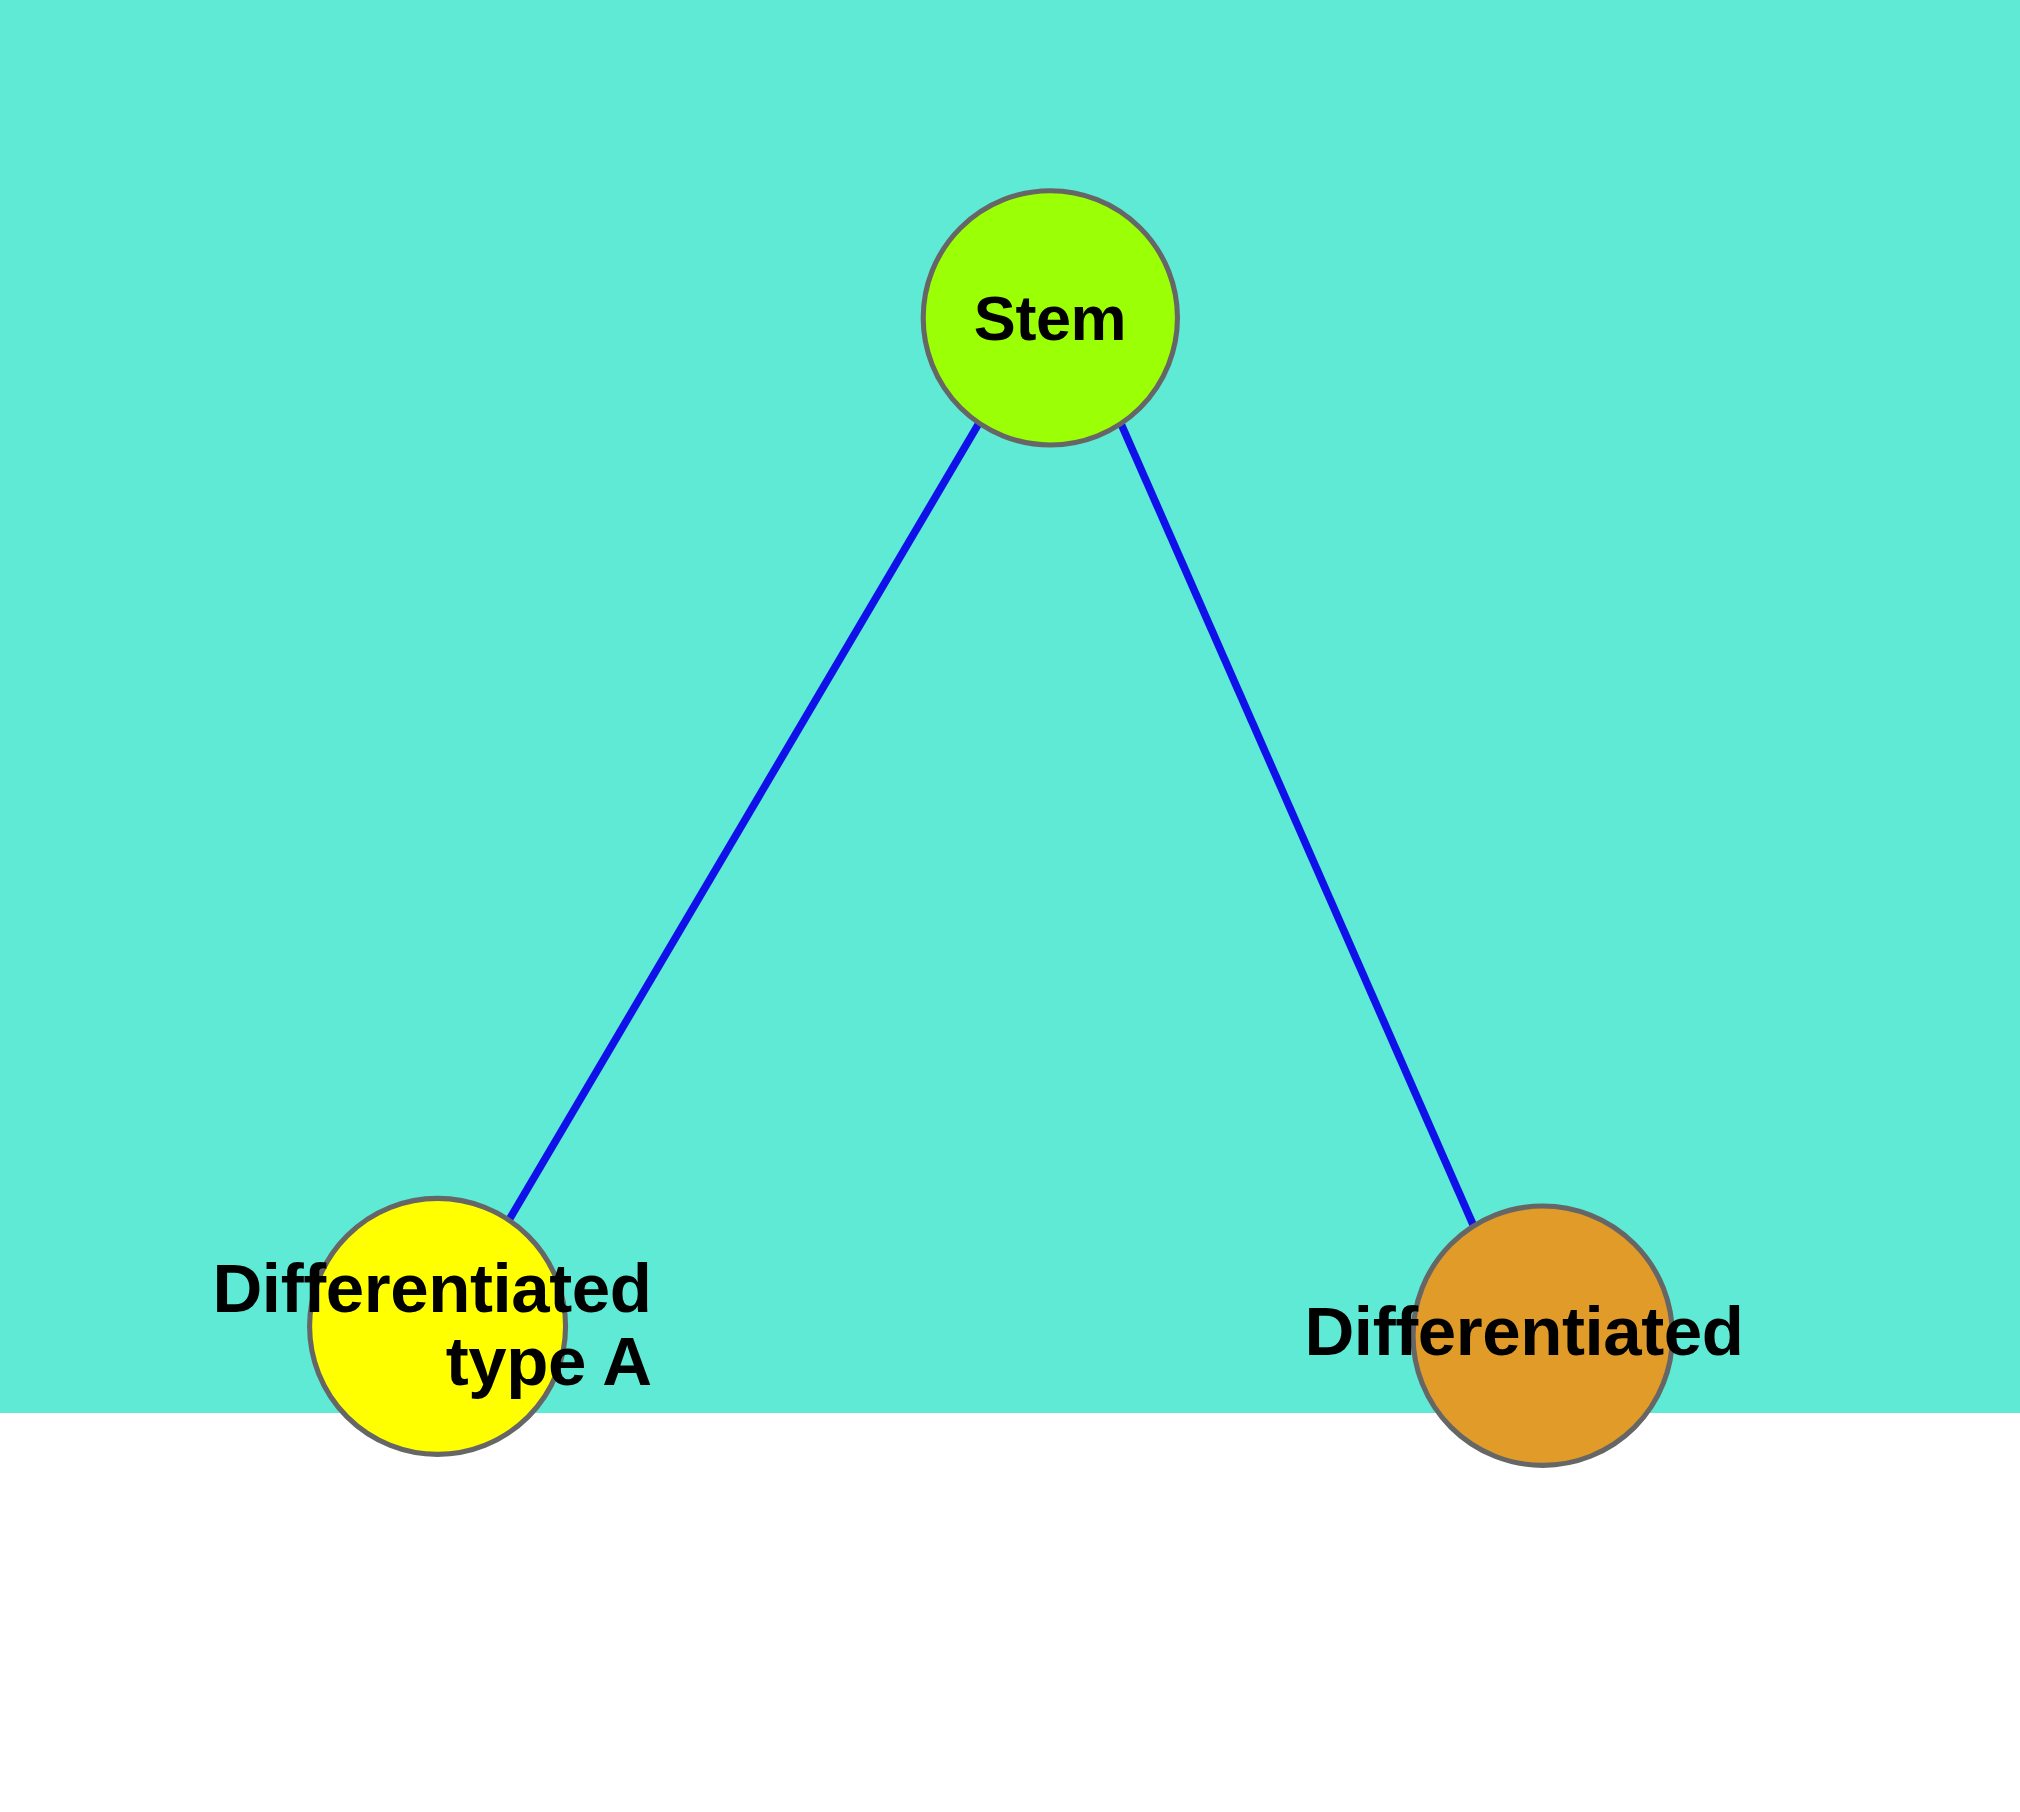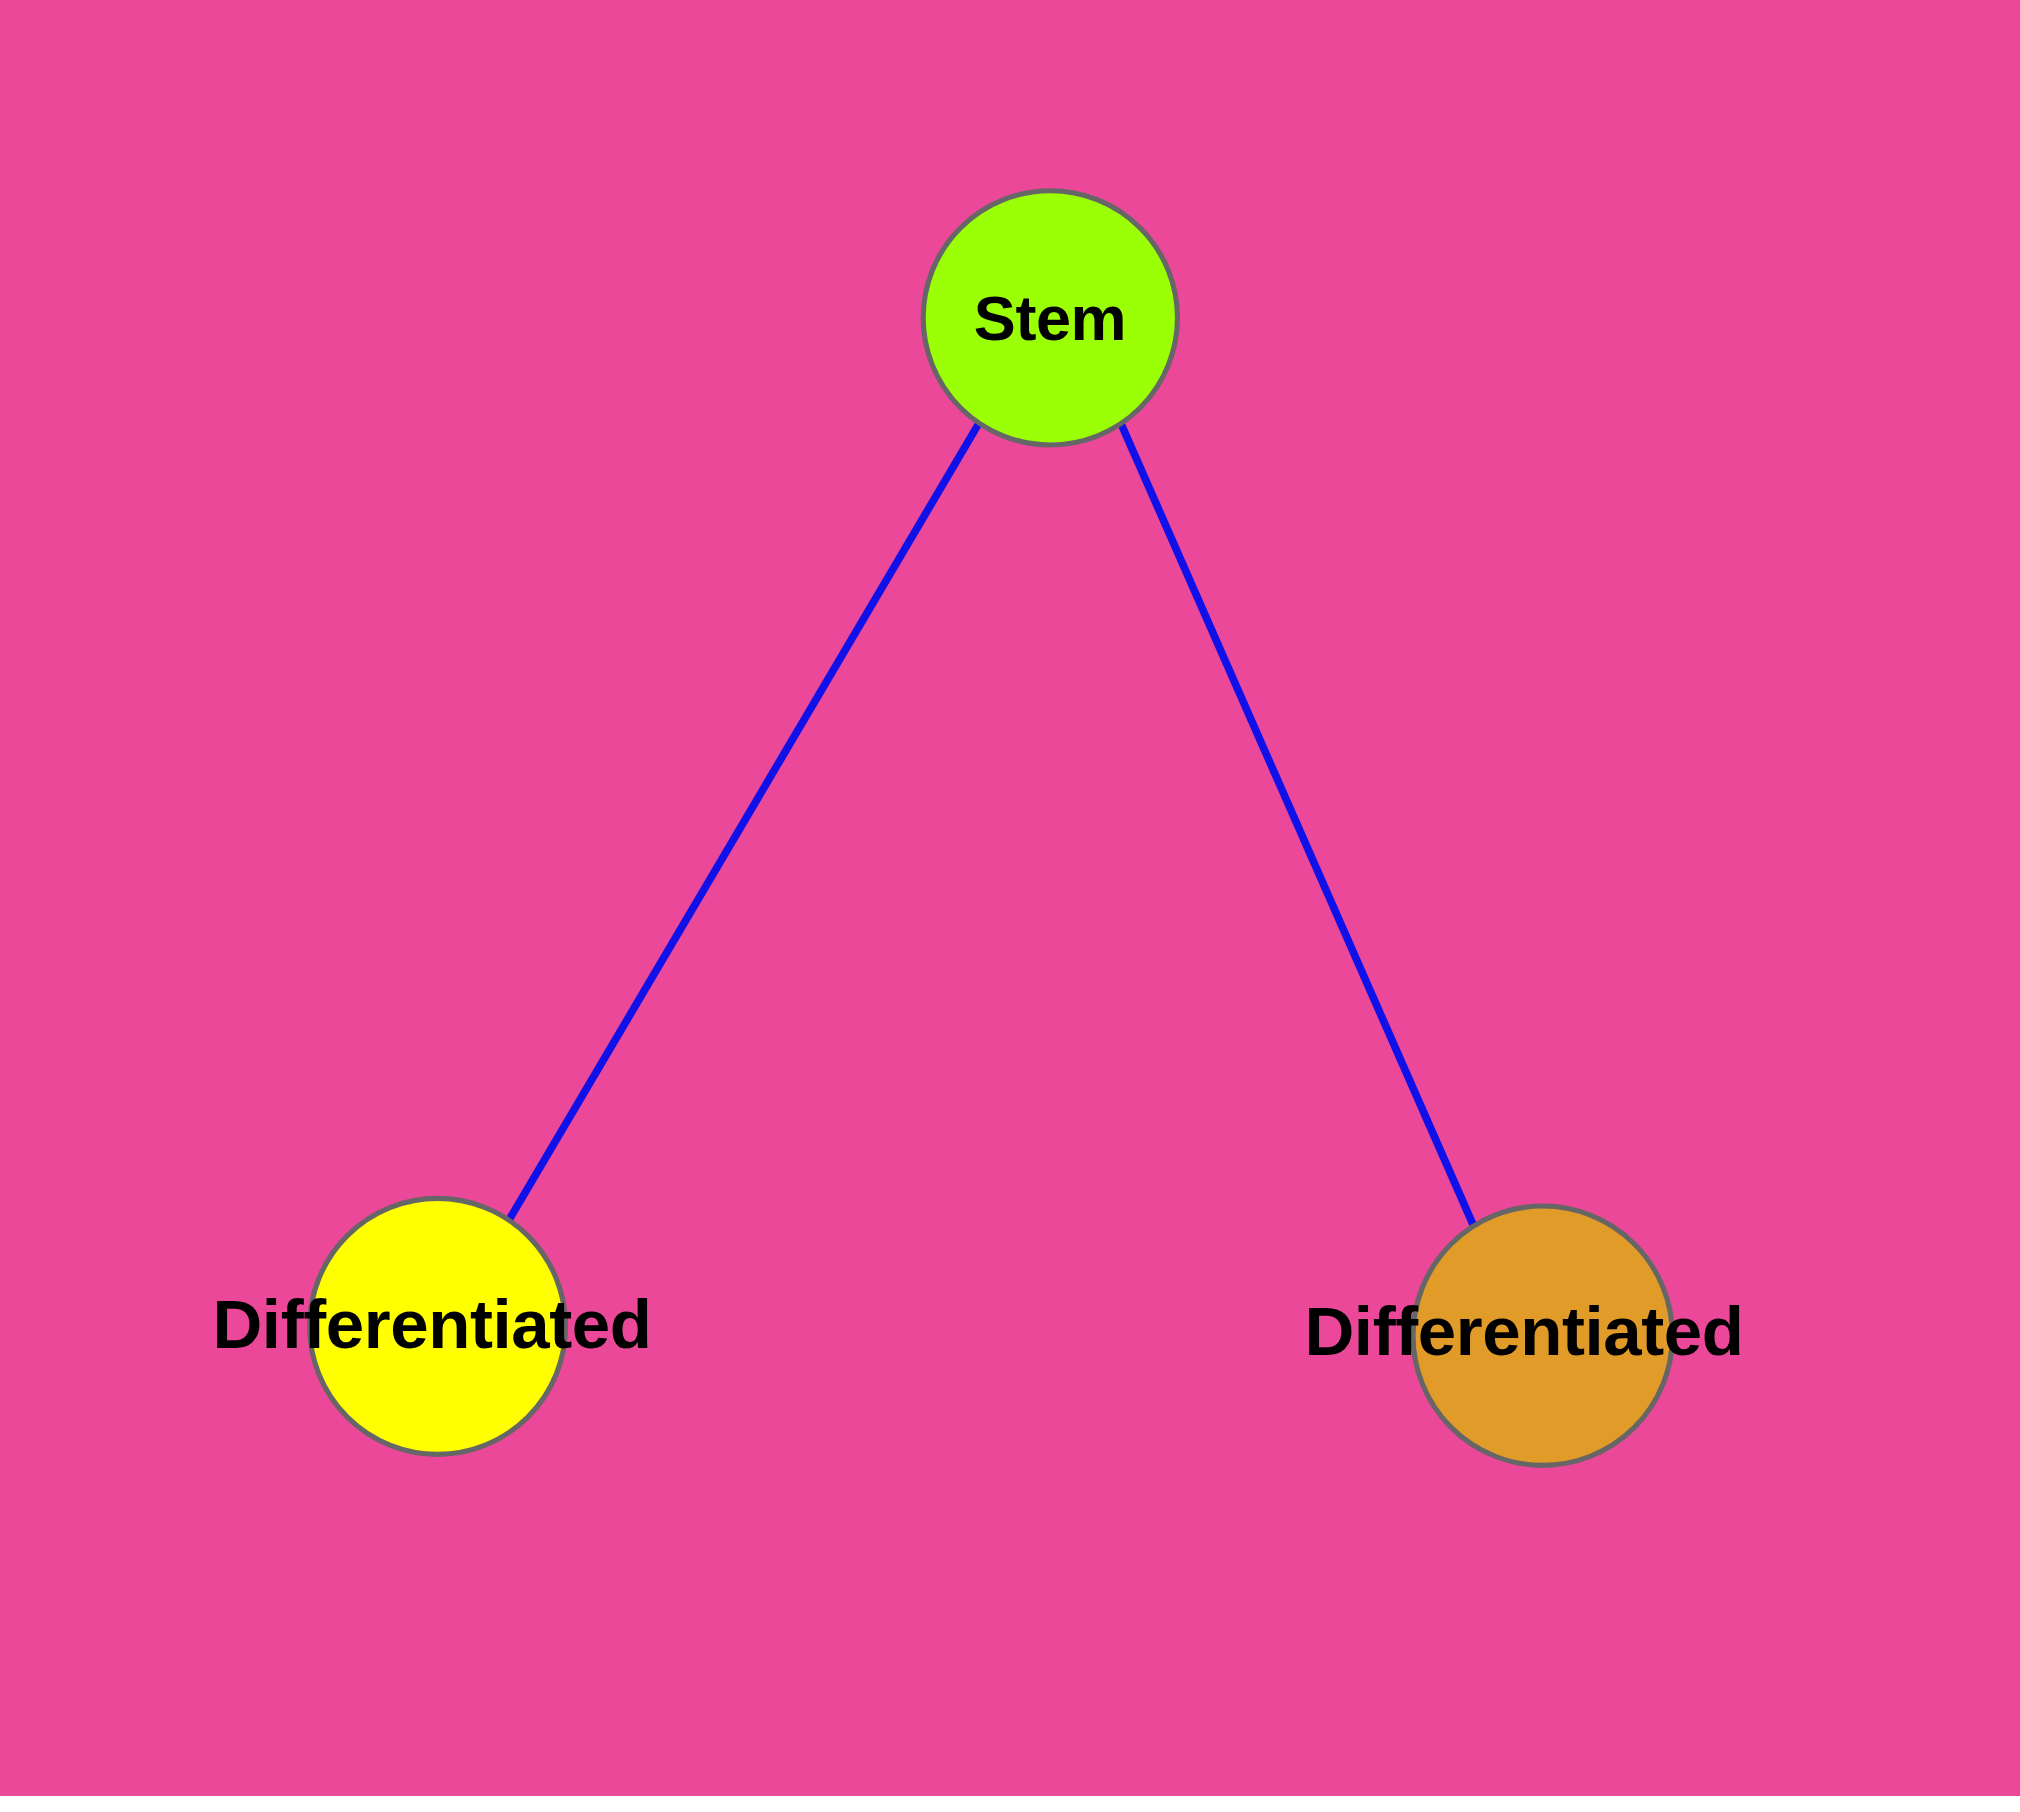--- a/index.html
+++ b/index.html
@@ -46,21 +46,21 @@
     font-size: 69px;
     text-align: right;
   }
   .label-line {
     display: block;
   }
 </style>
 </head>
 <body>
 
-<div id="graph-canvas" style="width: 2021px; height: 1796px; background: #ec4899;">
+<div id="graph-canvas" style="width: 2021px; height: 1413px; background: #5eead4;">
 
   <svg id="graph-svg" viewBox="0 0 2384 2138">
 
     <g>
       <line class="graph-edge" x1="1155" y1="499" x2="600" y2="1440" stroke="#1010e8" stroke-width="9" stroke-linecap="butt"></line>
       <line class="graph-edge" x1="1322" y1="499" x2="1740" y2="1450" stroke="#1010e8" stroke-width="9" stroke-linecap="butt"></line>
     </g>
 
     <g>
       <circle class="graph-node" cx="1239" cy="375" r="150" fill="#9bff05" stroke="#666666" stroke-width="6"></circle>
@@ -68,20 +68,21 @@
       <circle class="graph-node" cx="1820" cy="1576" r="153" fill="#e09b28" stroke="#666666" stroke-width="6"></circle>
     </g>
   </svg>
 
   <div class="node-label root" style="left: 1050px; top: 318px; font-size: 63px; color: rgb(0, 0, 0);">
     <span class="label-line">Stem</span>
   </div>
 
   <div class="node-label leaf" style="left: 432px; top: 1325px; font-size: 69px; color: rgb(0, 0, 0);">
     <span class="label-line">Differentiated</span>
+    <span class="label-line">type A</span>
   </div>
 
   <div class="node-label leaf" style="left: 1524px; top: 1332px; font-size: 69px; color: rgb(0, 0, 0);">
     <span class="label-line">Differentiated</span>
   </div>
 
 </div>
 
 
 </body></html>

